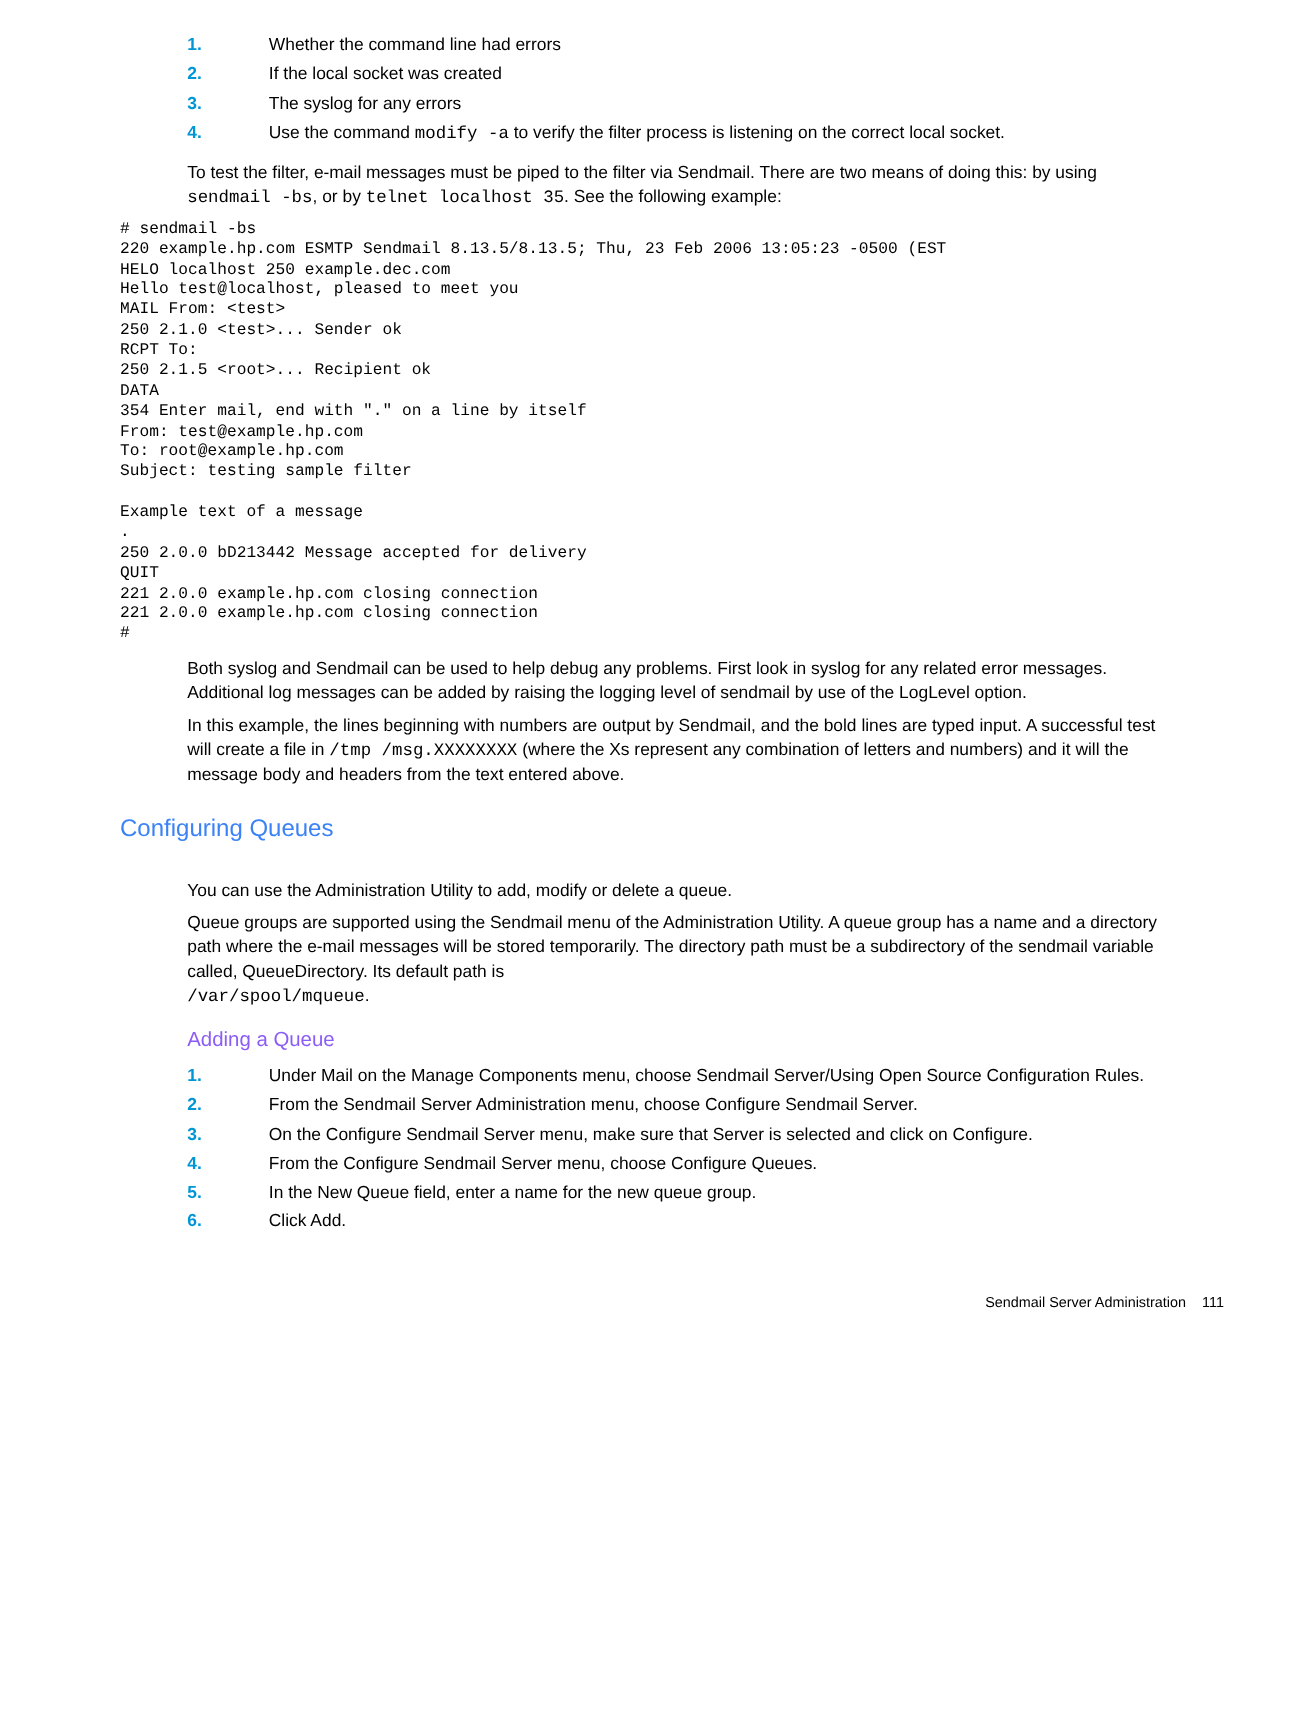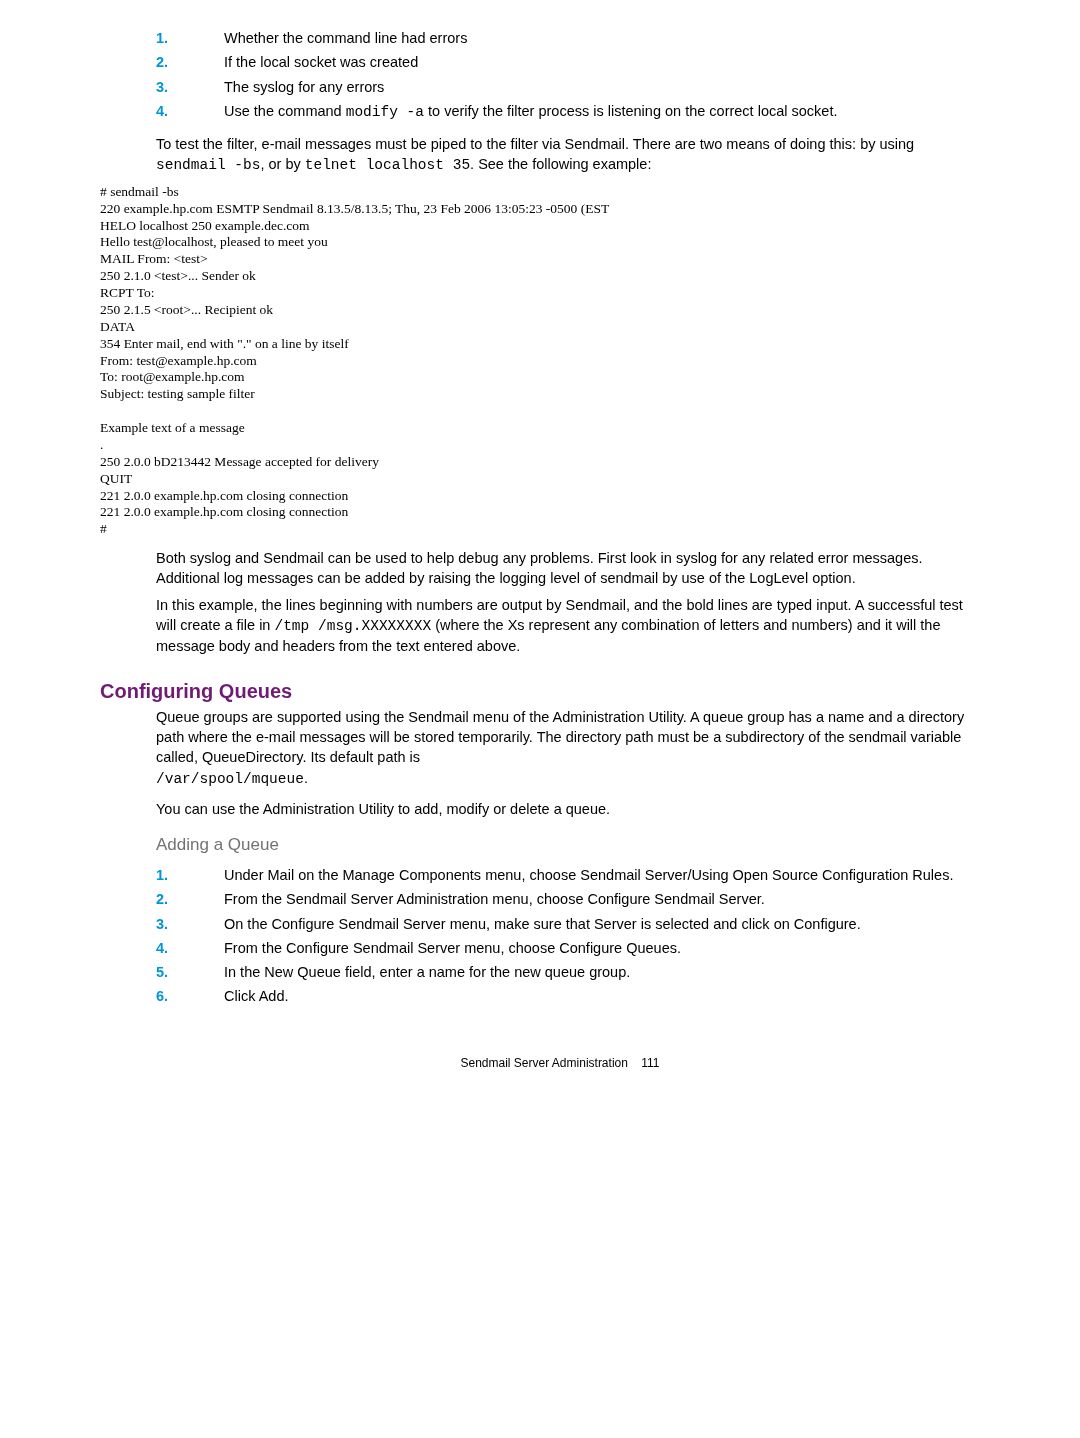--- a/index.html
+++ b/index.html
@@ -35,48 +35,48 @@
     .num {
       color: #0096d6;
       font-weight: bold;
       min-width: 18px;
     }
     .li-text {
       flex: 1;
       margin-left: 32px;
     }
     code, pre, .mono {
-      font-family: Liberation Serif, serif;
+      font-family: Liberation Mono, monospace;
       font-size: 14px;
     }
     pre.code-block {
       margin-left: 0;
       margin-top: 8px;
       margin-bottom: 8px;
       white-space: pre;
       line-height: 1.25;
       font-size: 13.5px;
     }
     h2.section {
-      color: #701a75;
-      font-weight: bold;
+      color: #3b82f6;
+      font-weight: normal;
       font-size: 20px;
       margin-top: 20px;
-      margin-bottom: 2px;
+      margin-bottom: 28px;
       margin-left: 0;
     }
     h3.subsection {
-      color: #737373;
+      color: #8b5cf6;
       font-weight: normal;
       font-size: 17px;
       margin-top: 14px;
       margin-bottom: 8px;
     }
     .footer {
-      text-align: center;
+      text-align: right;
       font-size: 12px;
       margin-top: 48px;
       margin-right: -40px;
     }
     .mono-inline {
       font-family: "Courier New", Courier, monospace;
     }
   </style>
 </head>
 <body>
@@ -134,24 +134,24 @@
 <div class="content-indent">
   <p class="body" style="margin-top:10px">Both syslog and Sendmail can be used to help debug any problems. First look in syslog for any related error messages. Additional log messages can be added by raising the logging level of sendmail by use of the LogLevel option.</p>
   <p class="body">
     <span>In this example, the lines beginning with numbers are output by Sendmail, and the bold lines are typed input. A successful test will create a file in </span><span class="mono-inline">/tmp /msg.XXXXXXXX</span><span> (where the Xs represent any combination of letters and numbers) and it will the message body and headers from the text entered above.</span>
   </p>
 </div>
 
 <h2 class="section">Configuring Queues</h2>
 
 <div class="content-indent">
+  <p class="body" style="margin-top:10px">You can use the Administration Utility to add, modify or delete a queue.</p>
   <p class="body">
     <span>Queue groups are supported using the Sendmail menu of the Administration Utility. A queue group has a name and a directory path where the e-mail messages will be stored temporarily. The directory path must be a subdirectory of the sendmail variable called, QueueDirectory. Its default path is </span><br><span class="mono-inline">/var/spool/mqueue</span><span>.</span>
   </p>
-  <p class="body" style="margin-top:10px">You can use the Administration Utility to add, modify or delete a queue.</p>
 
   <h3 class="subsection">Adding a Queue</h3>
 
 
   <ol class="numbered">
     <li>
       <span class="num">1.</span>
       <span class="li-text">Under Mail on the Manage Components menu, choose Sendmail Server/Using Open Source Configuration Rules.</span>
     </li>
     <li>

